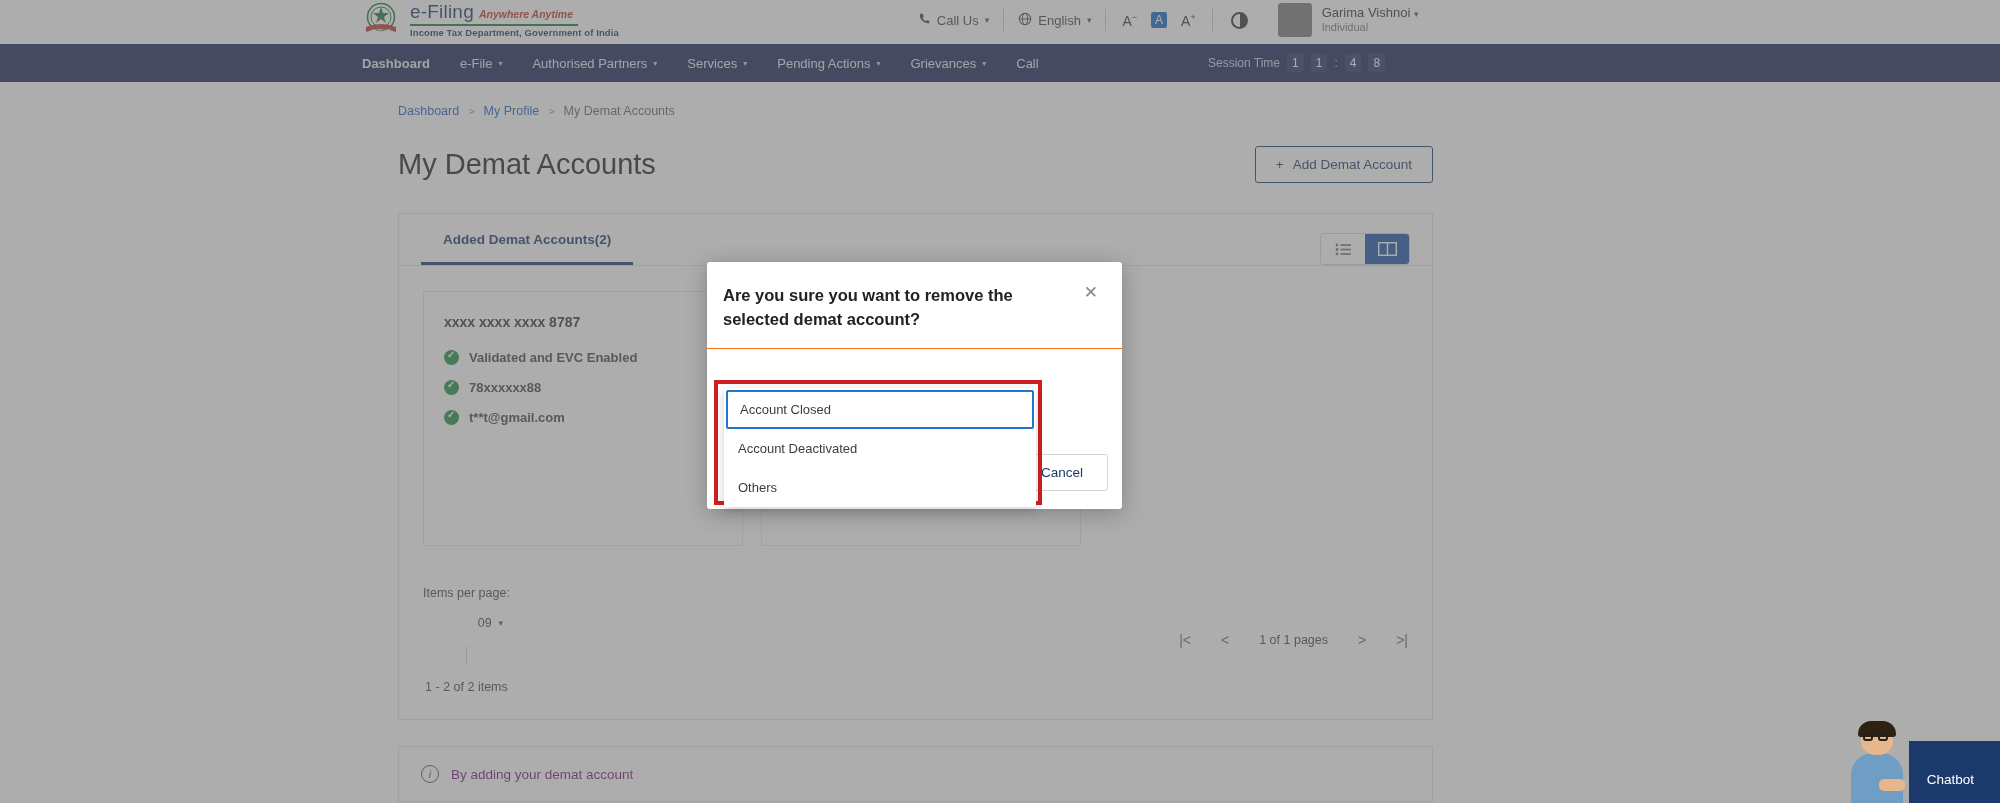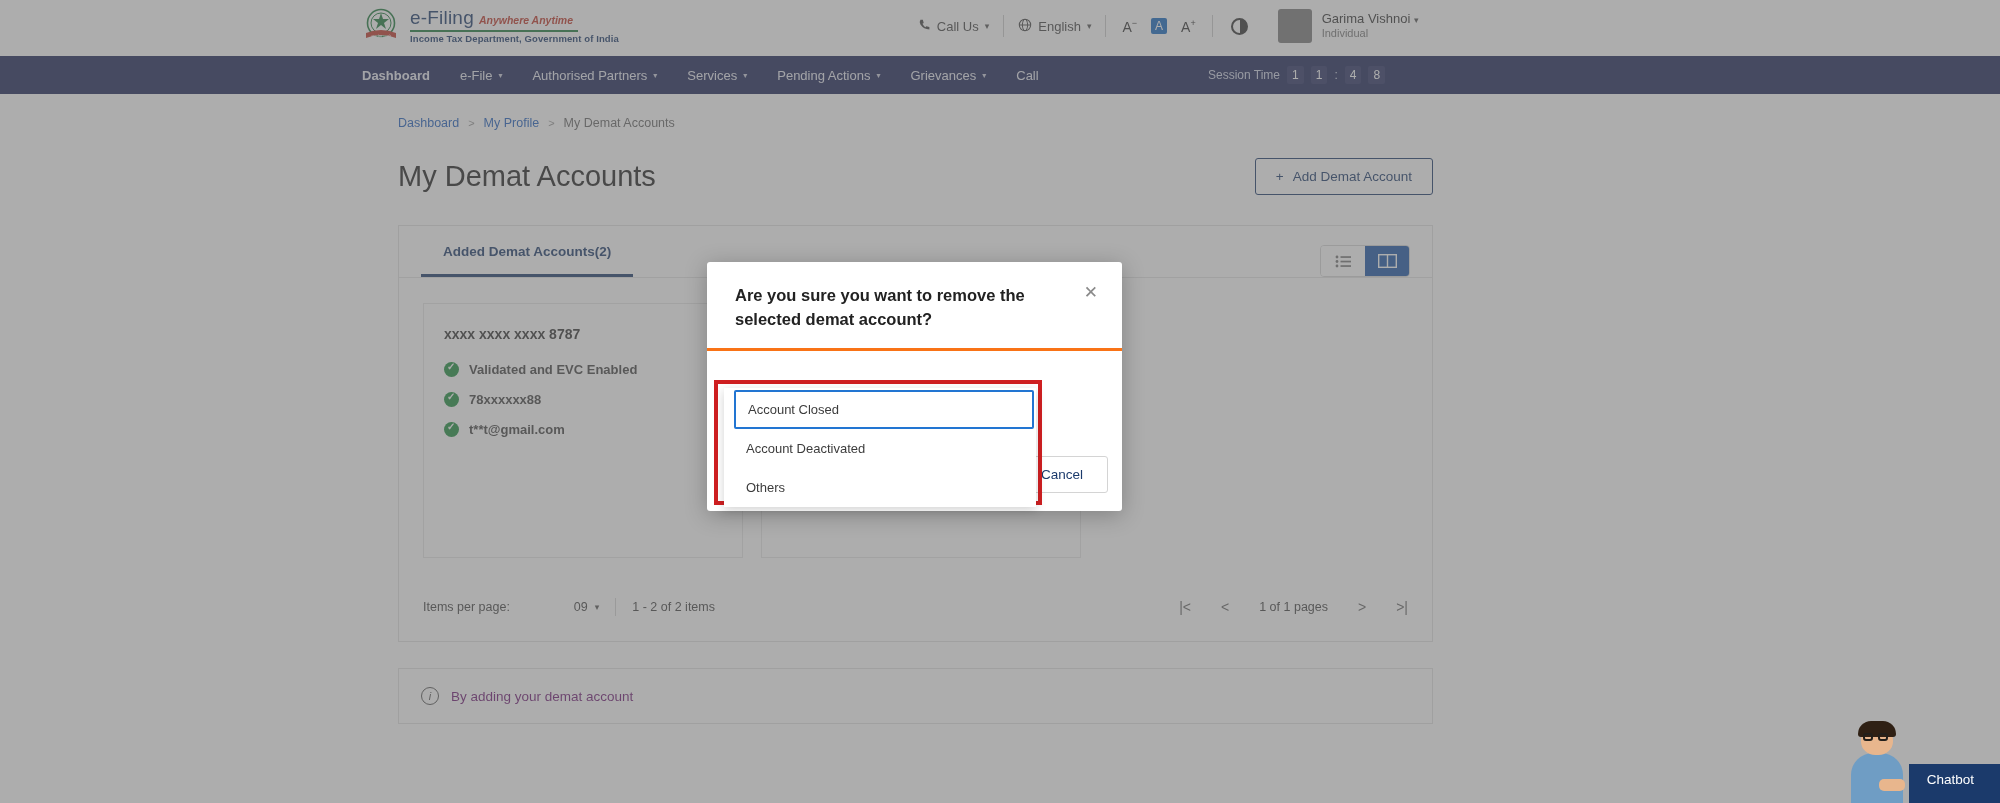--- a/index.html
+++ b/index.html
@@ -9,21 +9,21 @@
     background: #ffffff; overflow: hidden;
   }
   #root { position: relative; width: 2000px; height: 803px; }
 
   
   #page-layer { position: absolute; inset: 0; }
   #dim { position: absolute; inset: 0; background: rgba(105,105,105,0.55); z-index: 50; }
 
   
   .topbar {
-    height: 56px; background: #ffffff; display: flex; align-items: center;
+    height: 44px; background: #ffffff; display: flex; align-items: center;
     padding: 0 0 4px 0; position: relative;
   }
   .brand { display: flex; align-items: center; gap: 10px; margin-left: 362px; }
   .emblem { width: 38px; height: 38px; position: relative; flex: none; }
   .brand-text { line-height: 1.05; }
   .brand-line1 { display: flex; align-items: baseline; gap: 5px; }
   .efiling { font-size: 19px; color: #1b3a6b; letter-spacing: .2px; }
   .tagline { font-size: 10.5px; color: #c0392b; font-style: italic; font-weight: bold; }
   .brand-rule { height: 2px; background: #1e7a3c; width: 168px; margin: 2px 0 2px 0; }
   .brand-dept { font-size: 9.5px; color: #1b3a6b; font-weight: bold; letter-spacing: .1px; }
@@ -81,65 +81,65 @@
 
   .cards { display: flex; gap: 18px; padding: 25px 24px 20px 24px; font-weight: bold; }
   .acct-card { width: 320px; height: 255px; border: 1px solid #e6e6e6; padding: 22px 20px; }
   .acct-num { font-size: 14px; color: #333; margin-bottom: 20px; }
   .chk-row { display: flex; align-items: center; gap: 10px; margin-bottom: 15px; }
   .chk { width: 15px; height: 15px; border-radius: 50%; background: #1e8e3e; position: relative; flex: none; }
   .chk::after { content: "✓"; position: absolute; color: #fff; font-size: 10px; left: 3px; top: -1px; }
   .chk-text { font-size: 13px; color: #444; }
 
   .pager { display: flex; align-items: center; justify-content: space-between; padding: 20px 24px 25px 24px; }
-  .pg-left { display: flex; align-items: center; gap: 16px; font-size: 12.5px; color: #444; }
+  .pg-left { display: flex; align-items: center; gap: 16px; font-size: 12.5px; color: #444; flex-direction: column; }
   .ipp-sel { display: flex; align-items: center; gap: 7px; cursor: pointer; margin-left: 48px; }
   .pg-div { width: 1px; height: 18px; background: #d5d5d5; }
   .pg-right { display: flex; align-items: center; gap: 30px; font-size: 12.5px; color: #444; }
   .pg-arrow { cursor: pointer; color: #666; font-size: 14px; }
 
   .infobar { margin: 26px 0 0 398px; width: 1035px; border: 1px solid #e2e2e2; padding: 18px 22px; display: flex; align-items: center; gap: 12px; }
   .i-icon { width: 18px; height: 18px; border: 1.5px solid #555; border-radius: 50%; color: #555; font-size: 11px;
             display: flex; align-items: center; justify-content: center; font-style: italic; flex: none; }
   .infotext { font-size: 13.5px; color: #701a75; }
 
   
   .chatbot { position: absolute; right: 0; bottom: 0; z-index: 60; display: flex; align-items: flex-end; }
   .bot-av { width: 64px; height: 82px; position: relative; }
   .bot-head { position: absolute; left: 16px; top: 4px; width: 32px; height: 30px; background: #e8b68d; border-radius: 50% 50% 45% 45%; }
   .bot-hair { position: absolute; left: 13px; top: 0px; width: 38px; height: 16px; background: #2f2014; border-radius: 18px 18px 4px 4px; }
   .bot-g1, .bot-g2 { position: absolute; width: 10px; height: 8px; border: 2px solid #23201c; border-radius: 3px; top: 12px; }
   .bot-g1 { left: 18px; } .bot-g2 { left: 33px; }
   .bot-body { position: absolute; left: 6px; top: 32px; width: 52px; height: 50px; background: #6f9dc4; border-radius: 22px 22px 0 0; }
   .bot-arm { position: absolute; left: 34px; top: 58px; width: 26px; height: 12px; background: #e8b68d; border-radius: 5px; }
-  .chat-btn { background: #1b3a6b; color: #fff; font-size: 13.5px; padding: 8px 26px 16px 18px; cursor: pointer; }
+  .chat-btn { background: #1b3a6b; color: #fff; font-size: 13.5px; padding: 31px 26px 16px 18px; cursor: pointer; }
 
   
   .modal-wrap { position: absolute; inset: 0; z-index: 100; }
   .modal {
     position: absolute; left: 707px; top: 262px; width: 415px; background: #fff;
     border-radius: 3px; box-shadow: 0 4px 22px rgba(0,0,0,.25);
   }
-  .modal-head { padding: 22px 24px 16px 28px; display: flex; align-items: flex-start; justify-content: space-between; border-bottom: 3px solid #f97316; }
+  .modal-head { padding: 22px 24px 16px 16px; display: flex; align-items: flex-start; justify-content: space-between; border-bottom: 1px solid #f97316; }
   .modal-title { font-size: 16.5px; color: #222; font-weight: bold; line-height: 1.45; width: 330px; }
   .modal-x { font-size: 17px; color: #8a8a8a; cursor: pointer; line-height: 1; }
   .modal-body { height: 105px; }
   .modal-foot { display: flex; justify-content: flex-end; gap: 12px; padding: 0 14px 18px 0; }
   .btn-primary { background: #25348a; color: #fff; border: none; font-size: 13.5px; padding: 10px 26px; border-radius: 3px;
                  cursor: pointer; font-family: "Liberation Sans", sans-serif; }
   .btn-ghost { background: #fff; color: #1b3a6b; border: 1px solid #d4d4d4; font-size: 13.5px; padding: 10px 24px; border-radius: 3px;
                cursor: pointer; font-family: "Liberation Sans", sans-serif; }
 
   
   .dd-highlight {
     position: absolute; left: 714px; top: 380px; width: 328px; height: 125px;
     border: 4px solid #cf1f21; z-index: 120;
   }
   .dd-list { position: absolute; left: 724px; top: 388px; width: 312px; background: #fff;
-             box-shadow: 0 3px 10px rgba(0,0,0,.18); z-index: 121; padding-left: 8px; }
+             box-shadow: 0 3px 10px rgba(0,0,0,.18); z-index: 121; }
   .dd-opt { padding: 12px 14px; font-size: 13px; color: #3c3c3c; cursor: pointer; }
   .dd-opt.selected { border: 2px solid #2275d2; border-radius: 2px; margin: 2px 2px 0 2px; padding: 10px 12px; }
 </style>
 </head>
 <body>
 
 <div id="root">
 
   <div id="page-layer">
 

